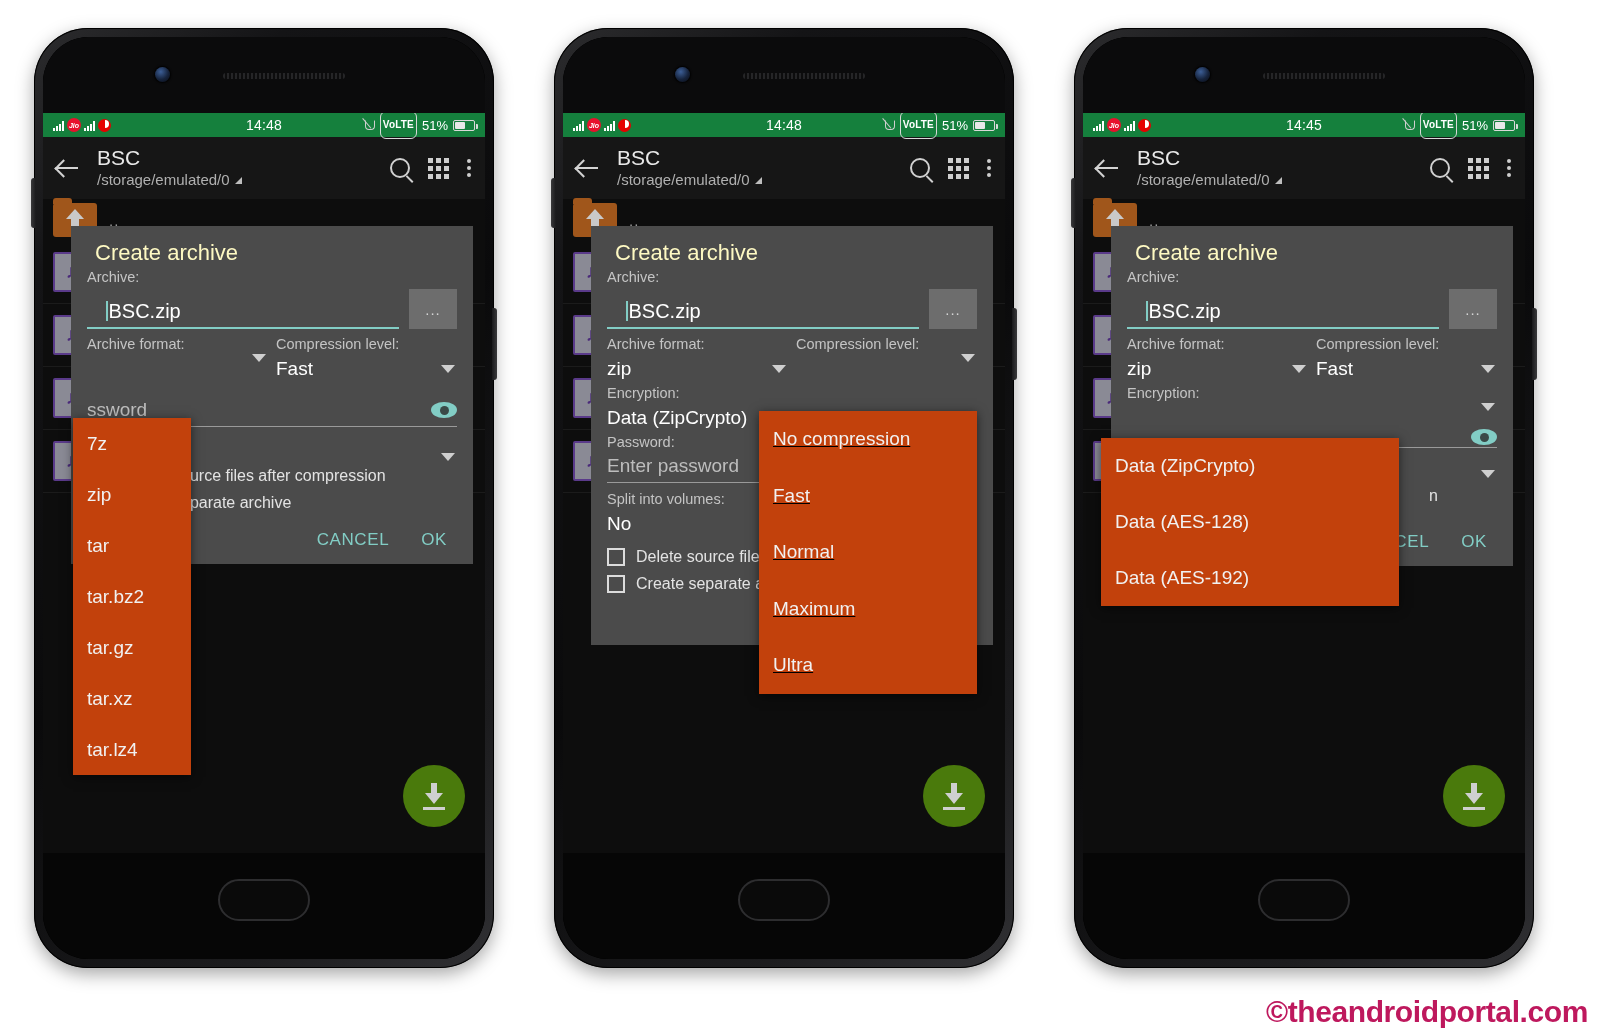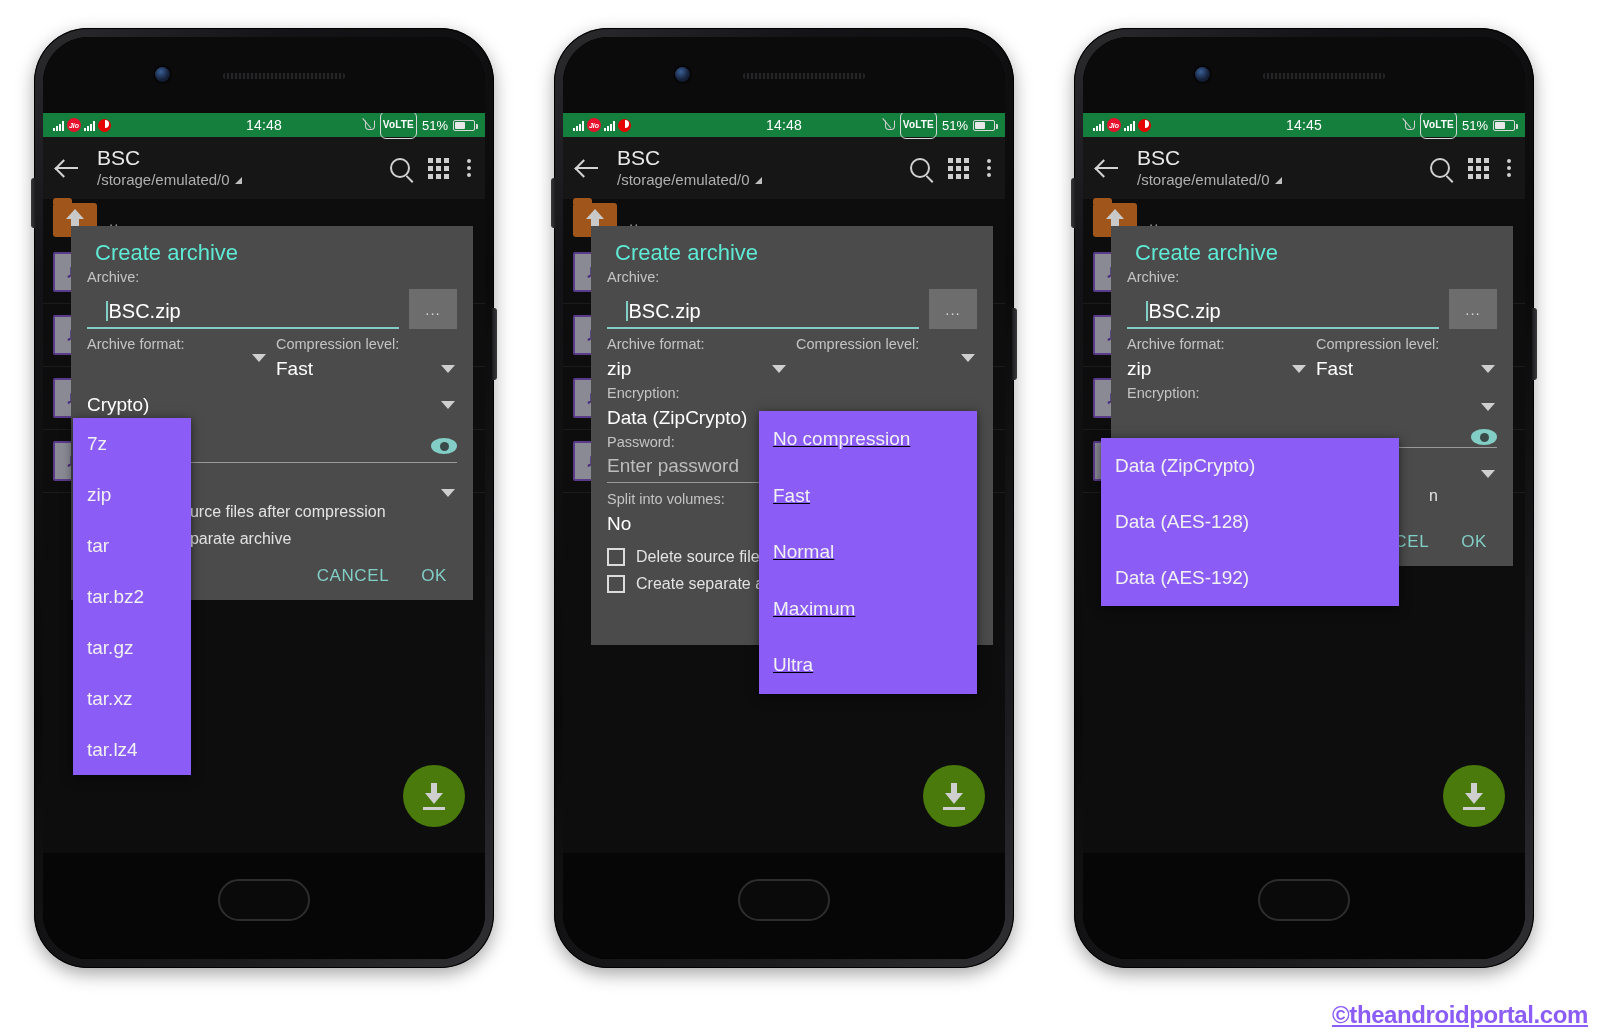--- a/index.html
+++ b/index.html
@@ -117,21 +117,21 @@
          border-radius:50%; background:#4a7a0c; display:flex;align-items:center;justify-content:center;}
   .dl { width:26px;height:26px;position:relative;}
   .dl i.stem{position:absolute;left:10px;top:0;width:6px;height:13px;background:#cfcfcf;display:block;}
   .dl i.head{position:absolute;left:4px;top:10px;width:0;height:0;
        border-left:9px solid transparent;border-right:9px solid transparent;border-top:11px solid #cfcfcf;display:block;}
   .dl i.base{position:absolute;left:2px;bottom:-1px;width:22px;height:3px;background:#cfcfcf;display:block;}
 
   
   .dialog { position:absolute; left: 28px; right: 12px; top: 113px;
             background:#4b4b4b; padding: 14px 16px 10px 16px; }
-  .dlg-title { color:#5eead4; font-size:22px; padding-left:8px; margin-bottom: 2px;}
+  .dlg-title { color:#fef9c3; font-size:22px; padding-left:8px; margin-bottom: 2px;}
   .lbl { color:#c4c4c4; font-size:14.5px; line-height:19px;}
   .field-row { display:flex; align-items:flex-end; gap:10px; margin-top: 2px;}
   .txtfield { flex:1; border-bottom: 2px solid #82cdc5; padding-bottom:3px;}
   .txtfield .val { color:#ffffff; font-size:20px; line-height:26px;padding-left:19px; }
   .caret { display:inline-block; width:1.5px; height:20px; background:#82cdc5;
            vertical-align:-3px; margin-right:1px;}
   .btn-dots { width: 48px; height: 40px; background:#6d6d6d; color:#d4d4d4;
             display:flex;align-items:center;justify-content:center; font-size:15px; letter-spacing:1px;}
   .two-col { display:flex; gap: 8px; margin-top: 6px;}
   .col { flex:1; min-width:0;}
@@ -144,41 +144,41 @@
   .eye { width:26px;height:16px;border-radius:50%/50%; background:#82cdc5; position:relative; flex:none;
         display:flex;align-items:center;justify-content:center;}
   .eye:after{content:"";width:9px;height:9px;border-radius:50%;background:#3a4a48;}
   .cbrow { display:flex; align-items:center; gap:11px; margin-top: 9px;}
   .cbox { width:18px;height:18px;border:2px solid #dcdcdc; flex:none;}
   .cbtxt { color:#e3e3e3; font-size:16px;}
   .actions { display:flex; justify-content:flex-end; gap: 32px; padding: 18px 10px 4px 0;}
   .act { color:#82cdc5; font-size:17px; letter-spacing:.6px;}
 
   
-  .popup { position:absolute; background:#8b5cf6; box-shadow: 0 2px 10px rgba(0,0,0,.55); z-index: 40;}
+  .popup { position:absolute; background:#c2410c; box-shadow: 0 2px 10px rgba(0,0,0,.55); z-index: 40;}
   .popup .item { color:#f1f1f1; font-size:19px; padding: 0 14px; display:flex; align-items:center;}
 
   
   .pop-format { left: 30px; top: 305px; width: 118px; }
   .pop-format .item { height: 51px; }
   
   .pop-comp { left: 196px; top: 298px; width: 218px; text-decoration: underline; }
   .pop-comp .item { height: 56.5px; }
   
   .pop-enc { left: 18px; top: 325px; width: 298px; }
   .pop-enc .item { height: 56px; }
 
   
   .bezel-bot { position:relative; height: calc(100% - 76px - 740px); background:#060606; }
   .home { position:absolute; left:50%; top: 26px; transform:translateX(-50%);
           width: 92px; height: 42px; border-radius: 21px; border:2px solid #2d2d2f; background:#0a0a0a;}
 
   
-  .watermark { position:absolute; right: 12px; bottom: 4px; color:#8b5cf6;
-      font-size: 24px; font-weight: bold; letter-spacing: -0.4px; font-family:"Liberation Sans", sans-serif;text-decoration:underline;}
+  .watermark { position:absolute; right: 12px; bottom: 4px; color:#be185d;
+      font-size: 30px; font-weight: bold; letter-spacing: -0.4px; font-family:"Liberation Sans", sans-serif;}
 </style>
 </head>
 <body>
 
 <div class="stage">
 
   <div class="phone p1">
     <div class="btn-vol a"></div>
     <div class="btn-pwr"></div>
     <div class="phone-inner">
@@ -305,26 +305,20 @@
                 <span></span>
                 <span class="caretdown"></span>
               </div>
             </div>
             <div class="col">
               <div class="lbl">Compression level:</div>
               <div class="spinner">
                 <span>Fast</span>
                 <span class="caretdown"></span>
               </div>
-            </div>
-          </div>
-          <div style="margin-top:6px;">
-            <div class="spinner">
-              <span>Crypto)</span>
-              <span class="caretdown"></span>
             </div>
           </div>
           <div class="pw-row" style="margin-top:12px;">
             <span class="ph">ssword</span>
             <span class="eye"></span>
           </div>
           <div class="lbl" style="margin-top:7px;">lumes:</div>
           <div class="spinner">
             <span></span>
             <span class="caretdown"></span>

